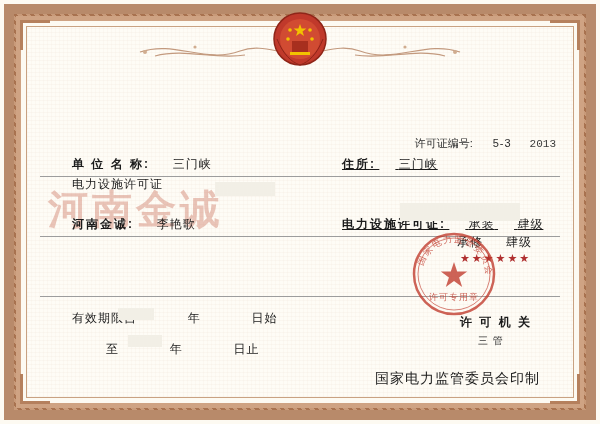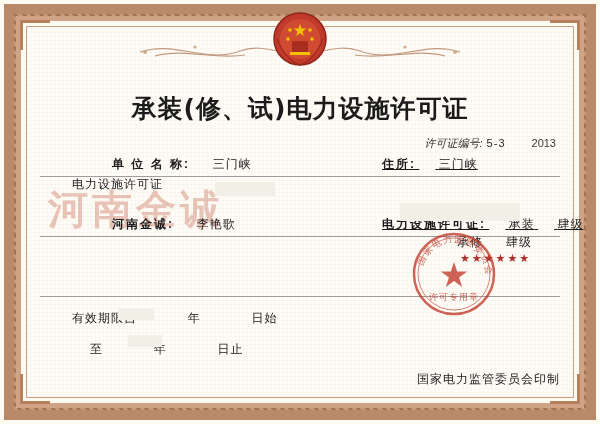--- a/index.html
+++ b/index.html
@@ -94,23 +94,23 @@
     margin-top: 22px;
   }
   .cert-no {
     position: absolute;
     right: 8px;
     top: 66px;
     font-size: 11px;
     color: #2b2b2b;
     white-space: nowrap;
   }
-  .cert-no .label { letter-spacing: 0px; font-style: italic; }
-  .cert-no .val { margin-left: 4px; letter-spacing: 1px; }
-  .cert-no .year { margin-left: 26px; color: #3a3a3a; }
+  .cert-no .label { letter-spacing: 0px; }
+  .cert-no .val { margin-left: 20px; letter-spacing: 1px; }
+  .cert-no .year { margin-left: 18px; color: #3a3a3a; font-family: Liberation Mono, monospace; }
 
   .rule {
     position: absolute;
     left: 4px;
     right: 4px;
     height: 1px;
     background: #9d9d9d;
   }
   .rule.r1 { top: 106px; }
   .rule.r2 { top: 166px; }
@@ -122,21 +122,20 @@
     right: 6px;
     font-size: 12px;
     color: #1b1b1b;
   }
   .row-1 { top: 86px; }
   .row-2 { top: 146px; }
 
   .label-bold {
     font-weight: bold;
     letter-spacing: 2px;
-    margin-left: 40px;
   }
   .value {
     letter-spacing: 1px;
   }
   .col-left {
     position: absolute;
     left: 30px;
     white-space: nowrap;
   }
   .col-right {
@@ -169,21 +168,21 @@
   .validity {
     position: absolute;
     left: 36px;
     top: 240px;
     font-size: 12px;
     color: #1b1b1b;
     letter-spacing: 1px;
   }
   .validity .line2 {
     margin-top: 14px;
-    margin-left: 18px;
+    margin-left: 34px;
   }
   .gap { display: inline-block; width: 42px; }
   .gap-sm { display: inline-block; width: 16px; }
 
   .authority {
     position: absolute;
     left: 424px;
     top: 244px;
     font-size: 12px;
     font-weight: bold;
@@ -204,23 +203,23 @@
     position: absolute;
     left: 400px;
     top: 220px;
     width: 108px;
     height: 108px;
     z-index: 7;
     opacity: 0.78;
   }
   .footer {
     position: absolute;
-    right: 4px;
+    right: 24px;
     bottom: 0px;
-    font-size: 12px;
+    font-size: 14px;
     color: #1b1b1b;
     letter-spacing: 1px;
   }
   
   .watermark {
     position: absolute;
     left: 48px;
     top: 182px;
     font-family: "DejaVu Sans", "Liberation Sans", sans-serif;
     font-size: 40px;
@@ -282,21 +281,20 @@
     <g stroke="#8f2518" stroke-width="1" fill="none">
       <path d="M8 31 C 14 46, 22 54, 31 57"></path>
       <path d="M54 31 C 48 46, 40 54, 31 57"></path>
     </g>
   </svg>
 
   <div class="watermark">河南金诚</div>
 
   <div class="content">
 
-    <div class="title">承装(修、试)电力设施许可证</div>
 
     <div class="cert-no">
       <span class="label">许可证编号:</span><span class="val">5-3</span><span class="year">2013</span>
     </div>
 
     <div class="rule r1"></div>
     <div class="rule r2"></div>
     <div class="rule r3"></div>
 
     <div class="field-row row-1">
@@ -345,20 +343,24 @@
       </div>
       <div class="line2">
         <span>至</span>
         <span class="gap"></span>
         <span>年</span>
         <span class="gap"></span>
         <span>日止</span>
       </div>
     </div>
 
+    <div class="authority">
+      <span>许 可 机 关</span>
+      <span class="dept">三  管</span>
+    </div>
 
     <div class="footer">国家电力监管委员会印制</div>
   </div>
 
   <svg class="seal" viewBox="0 0 108 108">
     <circle cx="54" cy="54" r="40" fill="none" stroke="#c0392b" stroke-width="2.5"></circle>
     <circle cx="54" cy="54" r="36" fill="none" stroke="#c0392b" stroke-width="0.8"></circle>
     <path id="sealTop" d="M 22 54 A 32 32 0 0 1 86 54" fill="none"></path>
     <text font-size="9" fill="#c0392b" font-family="DejaVu Sans, sans-serif" letter-spacing="1.5">
       <textPath href="#sealTop" startOffset="8%">国家电力监管委员会</textPath>

